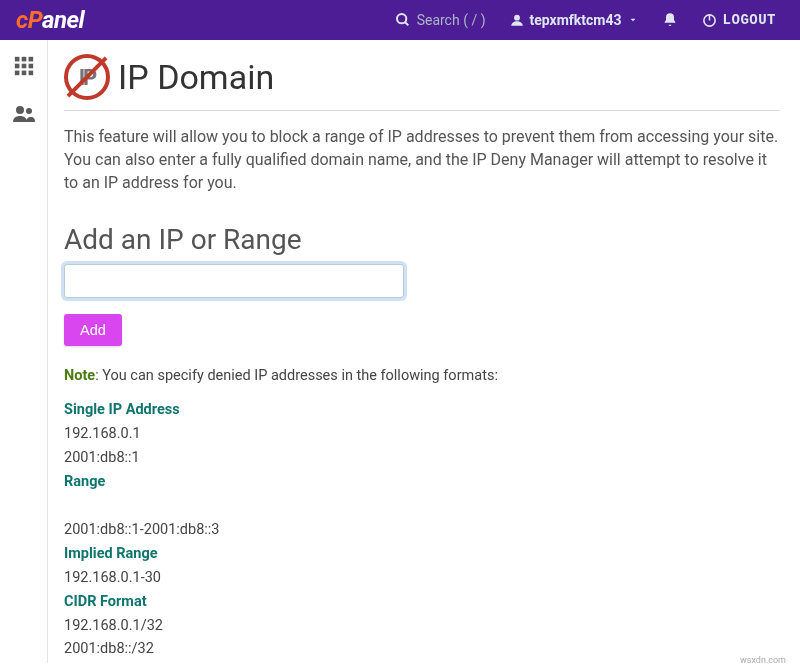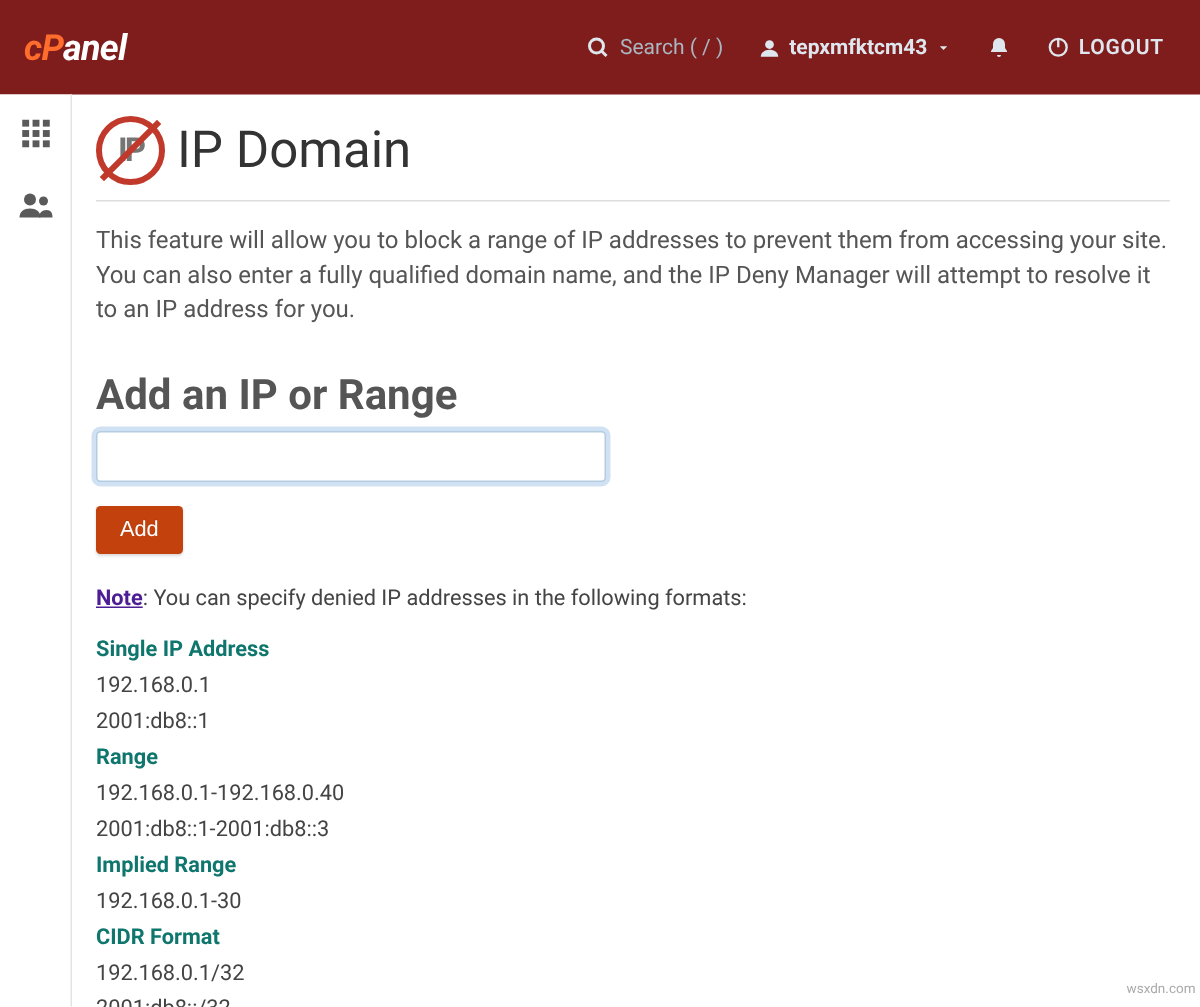--- a/index.html
+++ b/index.html
@@ -1,44 +1,44 @@
 <!DOCTYPE html>
 <html><head>
   <meta charset="utf-8">
   <style>
     * { box-sizing: border-box; margin: 0; padding: 0; }
     body { font-family: -apple-system, BlinkMacSystemFont, "Segoe UI", Roboto, "Helvetica Neue", Arial, sans-serif; background:#fff; color:#333; width:800px; height:671px; overflow:hidden; }
-    .navbar { background:#7f1d1d; height:63px; display:flex; align-items:center; padding:0 12px 0 8px; color:#fff; }
+    .navbar { background:#4c1d95; height:40px; display:flex; align-items:center; padding:0 12px 0 8px; color:#fff; }
     .brand { font-style:italic; font-weight:700; font-size:24px; letter-spacing:-0.5px; padding:0 8px; }
     .brand .cp { color:#ff6c2c; }
     .brand .rest { color:#fff; }
     .spacer { flex:1; }
     .nav-item { display:flex; align-items:center; gap:6px; padding:0 12px; height:48px; color:#dfe7ee; font-size:14px; cursor:pointer; }
     .search-icon svg, .nav-item svg { display:block; }
     .search-text { color:#aab6c1; font-size:14px; }
     .username { font-weight:700; }
-    .logout { font-weight:600; letter-spacing:0.5px; }
+    .logout { font-weight:600; letter-spacing:0.5px;font-family:Liberation Mono, monospace; }
     .main-wrap { display:flex; height:calc(671px - 48px); }
     .sidebar { width:48px; background:#fff; border-right:1px solid #e4e4e4; display:flex; flex-direction:column; align-items:center; padding-top:12px; gap:16px; }
     .sidebar-item { width:32px; height:32px; display:flex; align-items:center; justify-content:center; color:#5a5a5a; cursor:pointer; }
     .content { flex:1; padding:14px 20px 0 16px; overflow-y:auto; }
     .page-header { display:flex; align-items:center; gap:8px; border-bottom:1px solid #ddd; padding-bottom:10px; margin-bottom:14px; }
     .ip-icon { width:46px; height:46px; border:4px solid #c0392b; border-radius:50%; display:flex; align-items:center; justify-content:center; position:relative; color:#777474; font-weight:700; font-size:22px; letter-spacing:-2px; }
     .ip-icon::after { content:""; position:absolute; width:4px; height:54px; background:#c0392b; transform:rotate(45deg); }
     h1.page-title { font-size:34px; font-weight:400; color:#333; }
     p.description { font-size:16px; line-height:1.45; color:#555; margin-bottom:28px; }
-    h2.section-title { font-size:28px; font-weight:700; color:#555; margin-bottom:8px; }
+    h2.section-title { font-size:28px; font-weight:400; color:#555; margin-bottom:8px; }
     label.field-label { font-weight:600; font-size:14px; color:#333; display:block; margin-bottom:6px; }
     .text-input { width:340px; height:34px; border:1px solid #b3cce0; border-radius:3px; padding:0 10px; font-size:14px; outline:none; box-shadow:0 0 0 3px rgba(120,170,220,0.35); margin-bottom:16px; }
-    .btn-primary { background:#c2410c; color:#fff; border:none; border-radius:3px; padding:8px 16px; font-size:14.5px; cursor:pointer; text-shadow:0 -1px 0 rgba(0,0,0,0.1); box-shadow:0 1px 2px rgba(0,0,0,0.15); }
+    .btn-primary { background:#d946ef; color:#fff; border:none; border-radius:3px; padding:8px 16px; font-size:14.5px; cursor:pointer; text-shadow:0 -1px 0 rgba(0,0,0,0.1); box-shadow:0 1px 2px rgba(0,0,0,0.15); }
     .note-block { margin-top:18px; font-size:14.5px; color:#444; line-height:1.7; }
-    .note-block b { font-weight:700; color:#4c1d95;text-decoration:underline; }
+    .note-block b { font-weight:700; color:#4d7c0f; }
     .formats { margin-top:10px; font-size:14.5px; line-height:1.65; color:#444; }
     .formats b { font-weight:700; color:#0f766e;text-align:right; }
-    .watermark { position:absolute; right:3px; bottom:6px; font-size:9px; color:#aaa; }
+    .watermark { position:absolute; right:14px; bottom:6px; font-size:9px; color:#aaa; }
   </style>
 </head>
 <body>
 
 <div class="navbar">
   <div class="brand">
     <span class="cp">cP</span><span class="rest">anel</span>
   </div>
   <div class="spacer"></div>
   <div class="nav-item">
@@ -124,17 +124,17 @@
     <h2 class="section-title">Add an IP or Range</h2>
     <input class="text-input" type="text" value="" style="">
     <div>
       <button class="btn-primary">Add</button>
     </div>
 
     <div class="note-block">
       <b>Note</b><span>: You can specify denied IP addresses in the following formats:</span>
     </div>
 
-    <div class="formats" id="formats-container"><b>Single IP Address</b><br><span>192.168.0.1</span><br><span>2001:db8::1</span><br><b>Range</b><br><span>192.168.0.1-192.168.0.40</span><br><span>2001:db8::1-2001:db8::3</span><br><b>Implied Range</b><br><span>192.168.0.1-30</span><br><b>CIDR Format</b><br><span>192.168.0.1/32</span><br><span>2001:db8::/32</span><br><br><br></div>
+    <div class="formats" id="formats-container"><b>Single IP Address</b><br><span>192.168.0.1</span><br><span>2001:db8::1</span><br><b>Range</b><br><br><span>2001:db8::1-2001:db8::3</span><br><b>Implied Range</b><br><span>192.168.0.1-30</span><br><b>CIDR Format</b><br><span>192.168.0.1/32</span><br><span>2001:db8::/32</span><br><br><br></div>
   </div>
 </div>
 
 <div class="watermark">wsxdn.com</div>
 
 </body></html>

